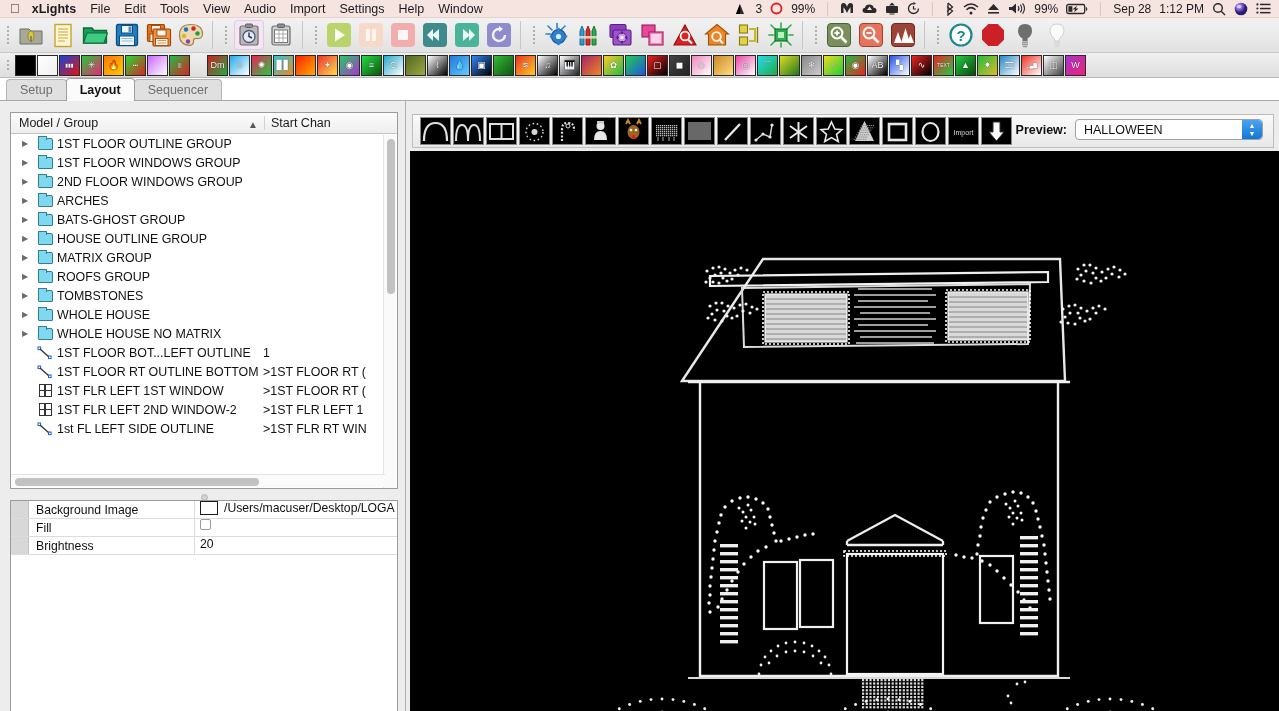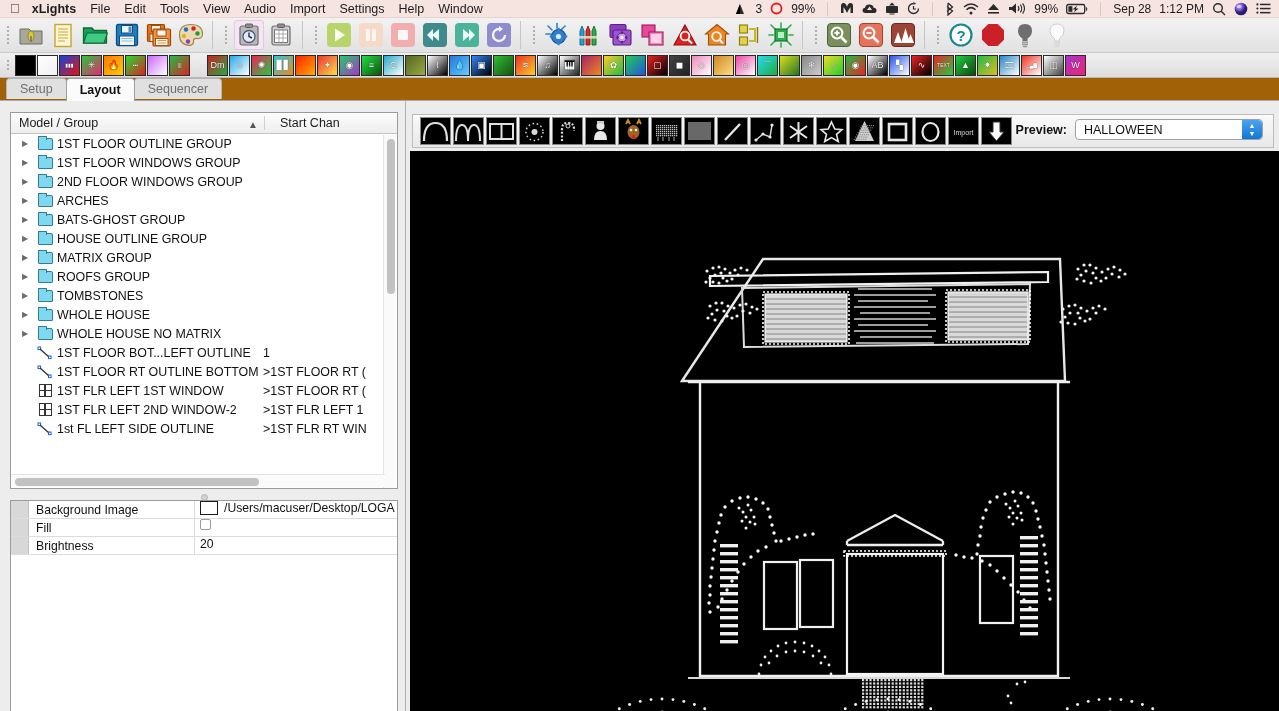--- a/index.html
+++ b/index.html
@@ -67,21 +67,21 @@
   .eff {
     width: 21px; height: 21px; margin-right: 1px; flex: 0 0 auto;
     background: #000; border: 1px solid #2a2a2a;
     display: flex; align-items: center; justify-content: center;
     font-size: 8px; color: #fff; overflow: hidden; position: relative;
   }
 
   
   .tabstrip {
     position: absolute; left: 0; top: 78px; width: 1279px; height: 23px;
-    background: #a16207; display: flex; align-items: flex-start;
+    background: #ffffff; display: flex; align-items: center;
     padding-left: 6px; border-bottom: 1px solid #a9a9a9;
   }
   .tab {
     height: 21px; padding: 0 13px;
     display: flex; align-items: center;
     font-size: 12.5px; color: #6e6e6e;
     background: #e0e0e0;
     border: 1px solid #b4b4b4; border-bottom: none;
     border-radius: 4px 4px 0 0; margin-right: -1px;
   }
@@ -101,21 +101,21 @@
     overflow: hidden;
   }
   .tree-head {
     height: 21px; display: flex; align-items: center;
     background: linear-gradient(#fdfdfd, #eeeeee);
     border-bottom: 1px solid #c4c4c4;
     font-size: 12.5px; color: #1a1a1a;
   }
   .th-model { flex: 0 0 253px; padding-left: 8px; position: relative; }
   .th-sort { position: absolute; right: 6px; top: 3px; font-size: 10px; color: #555; }
-  .th-chan { flex: 1; padding-left: 15px; border-left: 1px solid #d0d0d0; }
+  .th-chan { flex: 1; padding-left: 6px; border-left: 1px solid #d0d0d0; }
   .tree-body { position: relative; height: 355px; }
   .trow {
     display: flex; align-items: center; height: 19px;
     font-size: 12.4px; color: #111; white-space: nowrap;
   }
   .tw-arrow {
     flex: 0 0 22px; text-align: center; font-size: 8px; color: #6c6c6c;
     padding-left: 6px;
   }
   .tw-arrow.none { color: transparent; }

